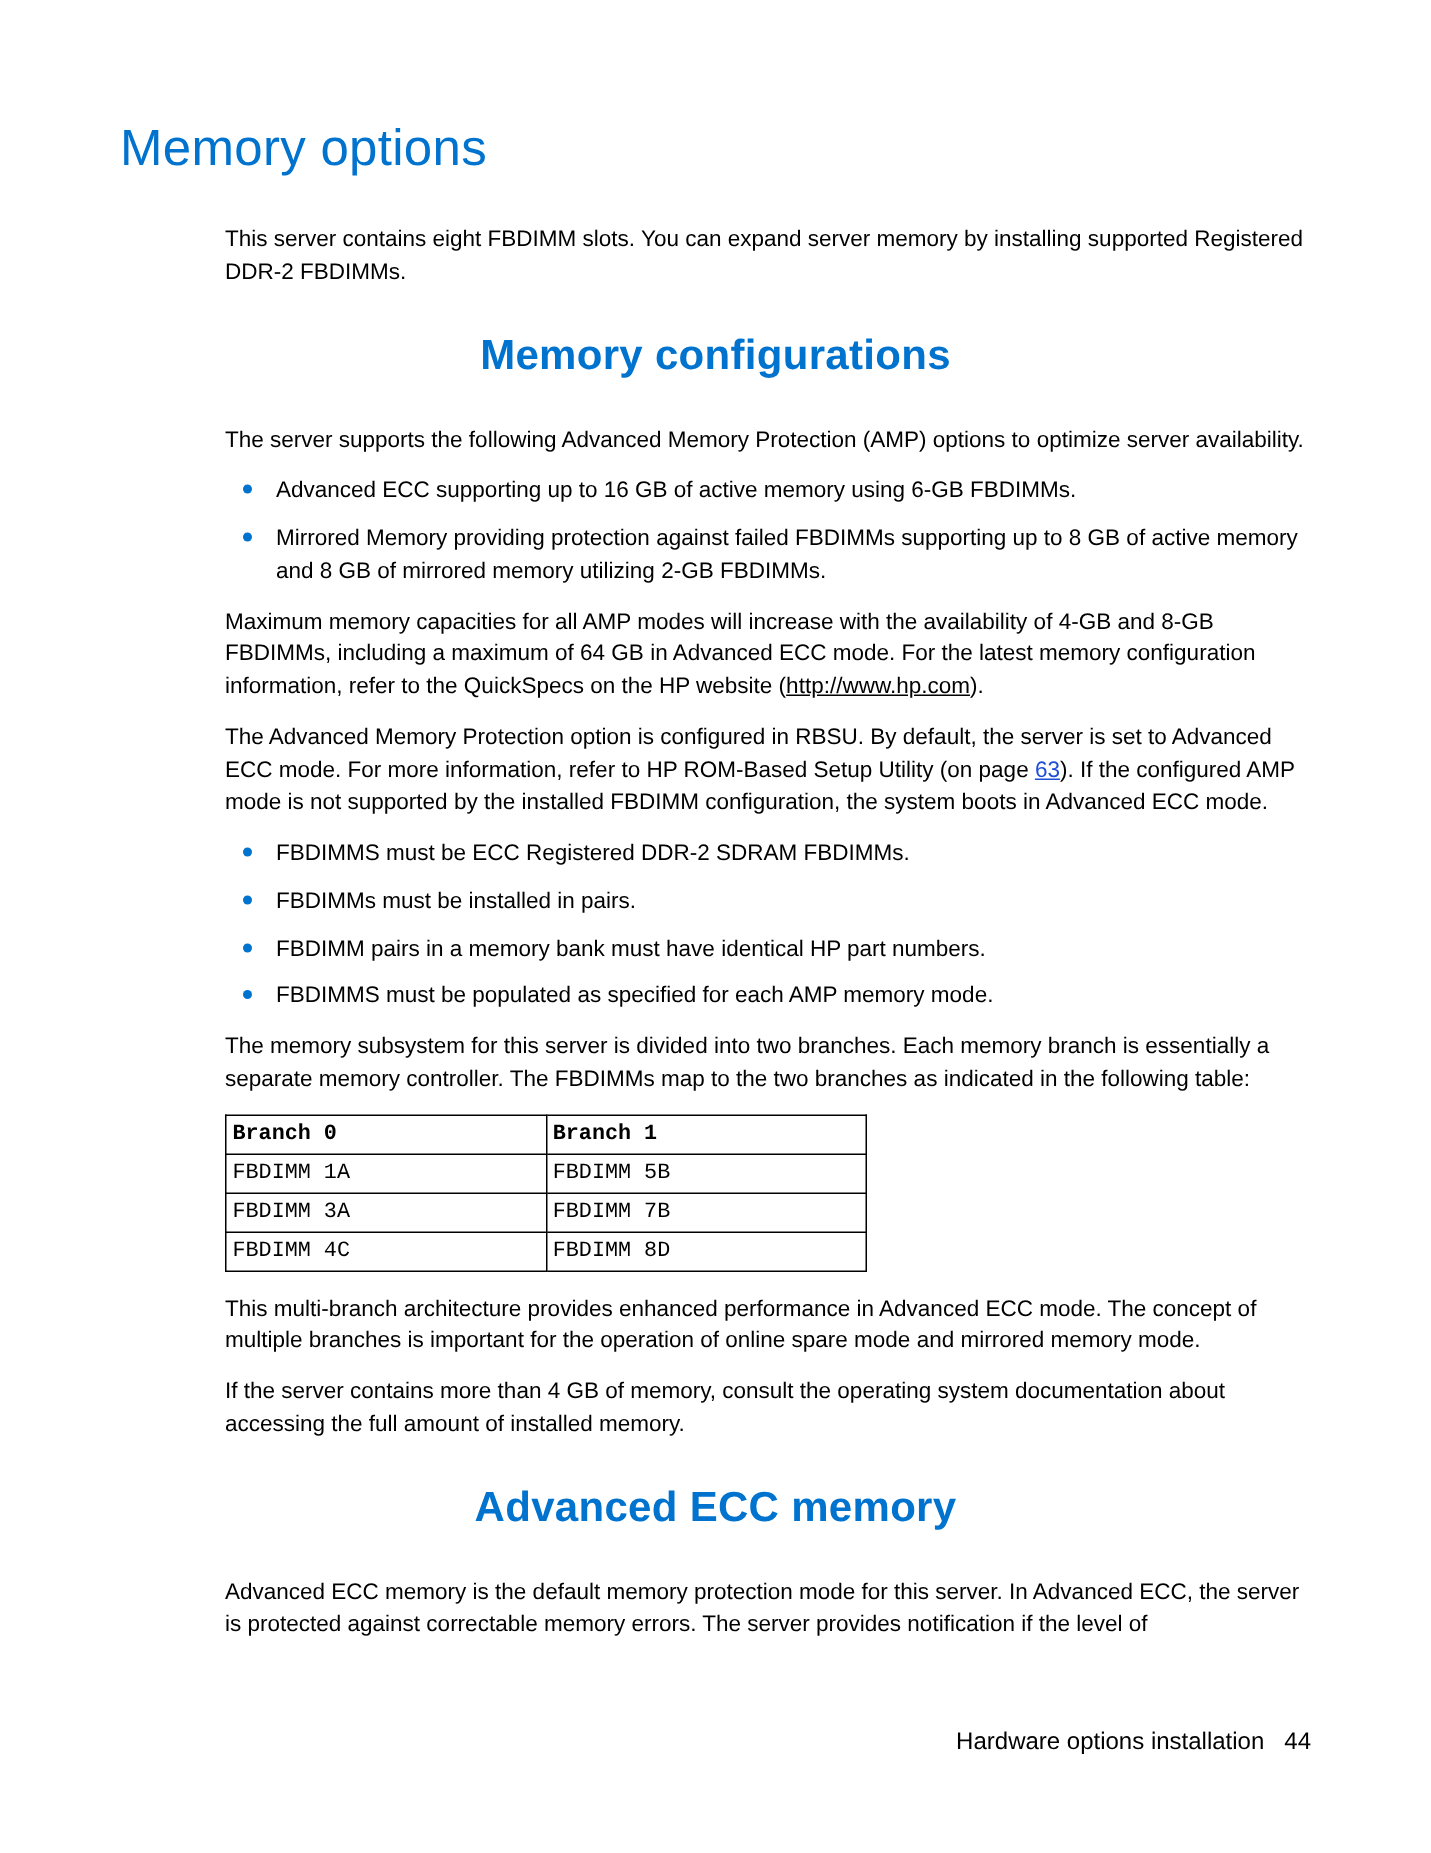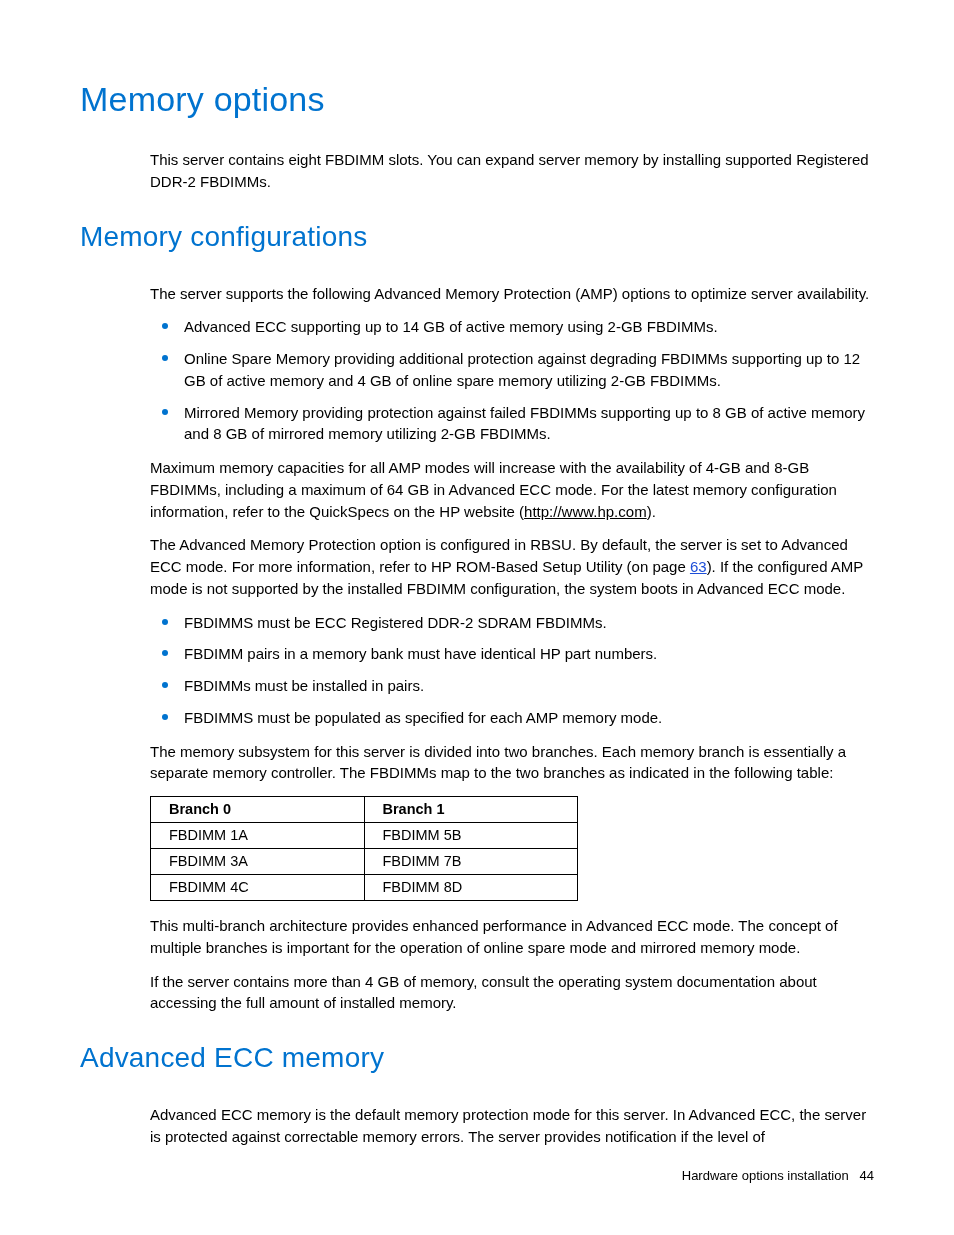--- a/index.html
+++ b/index.html
@@ -20,24 +20,25 @@
   }
   h1.main-title {
     font-size: 34px;
     font-weight: 300;
     color: #0073cf;
     margin: 0 0 12px 0;
     letter-spacing: 0.2px;
   }
   h2.sub-title {
     font-size: 28px;
-    font-weight: 400;
+    font-weight: 700;
     color: #0073cf;
     margin: 28px 0 10px 0;
     letter-spacing: 0.2px;
+    text-align: center;
   }
   .body-block {
     margin-left: 70px;
     font-size: 15px;
     line-height: 1.45;
     color: #000;
     margin-top: 30px;
   }
   .body-block p {
     margin: 0 0 12px 0;
@@ -70,71 +71,71 @@
     color: #000;
   }
   table.branch-table {
     border-collapse: collapse;
     margin: 6px 0 14px 0;
     width: 428px;
     font-size: 14.5px;
   }
   table.branch-table th, table.branch-table td {
     border: 1px solid #000;
-    padding: 2px 18px;
+    padding: 2px 4px;
     text-align: left;
     height: 22px;
     box-sizing: border-box;
+    font-family: Liberation Mono, monospace;
   }
   table.branch-table th {
     font-weight: 600;
   }
   .footer {
     position: absolute;
-    bottom: 52px;
+    bottom: 64px;
     right: 80px;
-    font-size: 13px;
+    font-size: 16px;
     color: #000;
   }
 </style>
 </head>
 <body>
 
 <div class="page">
 
   <h1 class="main-title">Memory options</h1>
 
   <div class="body-block">
     <p>This server contains eight FBDIMM slots. You can expand server memory by installing supported Registered DDR-2 FBDIMMs.</p>
   </div>
 
   <h2 class="sub-title">Memory configurations</h2>
 
   <div class="body-block">
     <p>The server supports the following Advanced Memory Protection (AMP) options to optimize server availability.</p>
 
     <ul class="bullets">
-      <li>Advanced ECC supporting up to 14 GB of active memory using 2-GB FBDIMMs.</li>
-      <li>Online Spare Memory providing additional protection against degrading FBDIMMs supporting up to 12 GB of active memory and 4 GB of online spare memory utilizing 2-GB FBDIMMs.</li>
+      <li>Advanced ECC supporting up to 16 GB of active memory using 6-GB FBDIMMs.</li>
       <li>Mirrored Memory providing protection against failed FBDIMMs supporting up to 8 GB of active memory and 8 GB of mirrored memory utilizing 2-GB FBDIMMs.</li>
     </ul>
 
     <p>
       <span>Maximum memory capacities for all AMP modes will increase with the availability of 4-GB and 8-GB FBDIMMs, including a maximum of 64 GB in Advanced ECC mode. For the latest memory configuration information, refer to the QuickSpecs on the HP website (</span><a class="plainlink" href="#">http://www.hp.com</a><span>).</span>
     </p>
 
     <p>
       <span>The Advanced Memory Protection option is configured in RBSU. By default, the server is set to Advanced ECC mode. For more information, refer to HP ROM-Based Setup Utility (on page </span><a class="link" href="#">63</a><span>). If the configured AMP mode is not supported by the installed FBDIMM configuration, the system boots in Advanced ECC mode.</span>
     </p>
 
 
     <ul class="bullets">
       <li>FBDIMMS must be ECC Registered DDR-2 SDRAM FBDIMMs.</li>
+      <li>FBDIMMs must be installed in pairs.</li>
       <li>FBDIMM pairs in a memory bank must have identical HP part numbers.</li>
-      <li>FBDIMMs must be installed in pairs.</li>
       <li>FBDIMMS must be populated as specified for each AMP memory mode.</li>
     </ul>
 
     <p>The memory subsystem for this server is divided into two branches. Each memory branch is essentially a separate memory controller. The FBDIMMs map to the two branches as indicated in the following table:</p>
 
     <table class="branch-table">
       <tbody>
           <tr>
         <th>Branch 0</th>
         <th>Branch 1</th>

